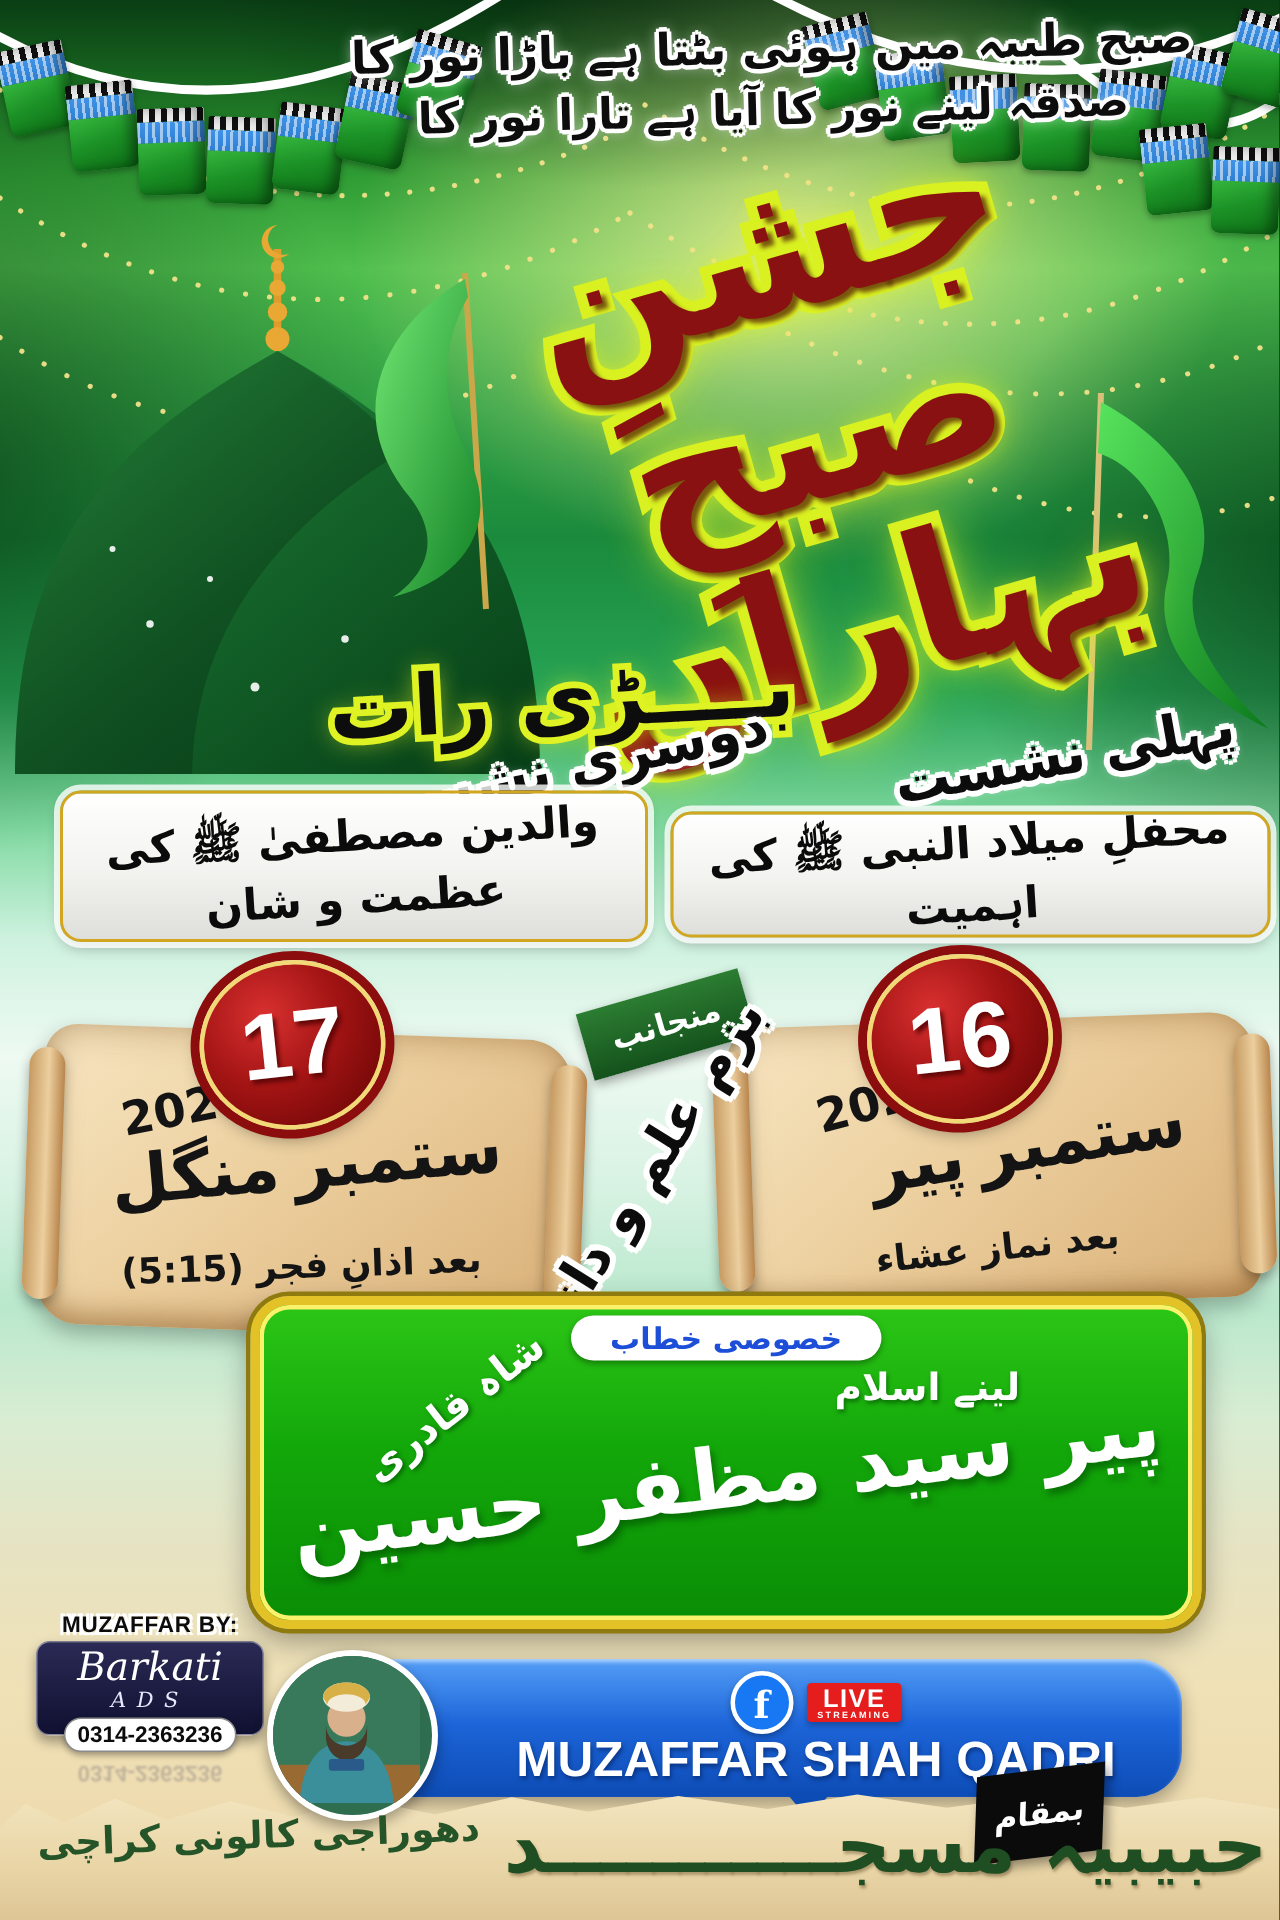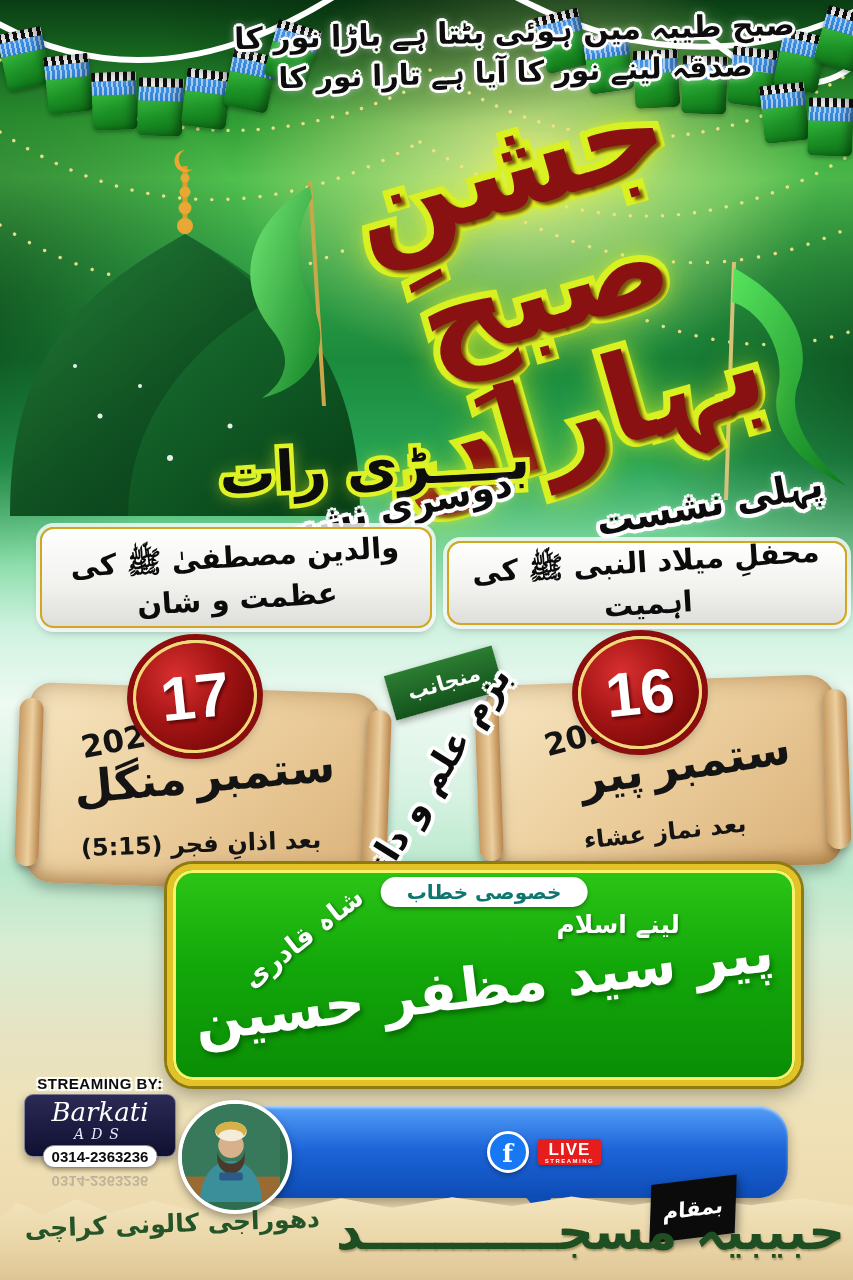--- a/index.html
+++ b/index.html
@@ -102,21 +102,21 @@
   .org-name{white-space:nowrap;transform:rotate(-58deg);font-size:36px;font-weight:bold;color:#0c0c0c;
     text-shadow:-3px -3px 0 #fff,3px -3px 0 #fff,-3px 3px 0 #fff,3px 3px 0 #fff,
     -4px 0 0 #fff,4px 0 0 #fff,0 -4px 0 #fff,0 4px 0 #fff;}
 
   
   .speaker{left:167px;top:864px;width:622px;height:210px;border-radius:26px;
     background:linear-gradient(180deg,#2cc616 0%,#13a80a 45%,#0a8d05 100%);
     border:6px solid #e2c227;
     box-shadow:inset 0 0 0 3px #f9f26a,0 0 0 3px #8f7a10,0 8px 20px rgba(0,0,0,.35);}
   .spk-pill{position:absolute;top:7px;left:50%;transform:translateX(-50%);
-    background:#fff;border-radius:16px;padding:3px 26px;font-size:20px;font-weight:bold;color:#0f766e;
+    background:#fff;border-radius:16px;padding:3px 26px;font-size:20px;font-weight:bold;color:#1d4ed8;
     box-shadow:0 2px 4px rgba(0,0,0,.35);white-space:nowrap;}
   .spk-honorific{position:absolute;top:40px;right:115px;color:#fff;font-size:25px;font-weight:bold;
     text-shadow:1px 2px 3px rgba(0,70,0,.6);}
   .spk-suffix{position:absolute;left:58px;top:52px;color:#fff;font-size:27px;font-weight:bold;
     transform:rotate(-38deg);text-shadow:1px 2px 3px rgba(0,70,0,.6);}
   .spk-name{position:absolute;left:0;right:0;top:84px;text-align:center;color:#fff;
     font-size:56px;font-weight:bold;transform:rotate(-7deg);white-space:nowrap;
     text-shadow:2px 4px 5px rgba(0,70,0,.55);}
 
   
@@ -316,21 +316,21 @@
   </div>
 
   <div class="abs speaker">
     <div class="spk-pill rtl">خصوصی خطاب</div>
     <div class="spk-honorific rtl">لینے اسلام</div>
     <div class="spk-suffix rtl">شاہ قادری</div>
     <div class="spk-name rtl">پیر سید مظفر حسین</div>
   </div>
 
   <div class="abs designed">
-    <div class="dz-label">STREAMING BY:</div>
+    <div class="dz-label">MUZAFFAR BY:</div>
     <div class="dz-box">
       <div class="dz-brand">Barkati</div>
       <div class="dz-sub">ADS</div>
       <div class="dz-phone">0314-2363236</div>
     </div>
     <div class="dz-reflect">0314-2363236</div>
   </div>
 
   <div class="abs photo">
     <svg width="98" height="98" viewBox="0 0 100 100">
@@ -348,20 +348,21 @@
   <div class="abs livebar">
     <div class="lb-row1">
       <span class="fb-icon">
         <span class="fb-f">f</span>
       </span>
       <span class="live-badge">
         <div class="live-word">LIVE</div>
         <div class="live-sub">STREAMING</div>
       </span>
     </div>
+    <div class="lb-line lb-line2">MUZAFFAR SHAH QADRI</div>
   </div>
 
   <div class="abs band"></div>
   <div class="abs venue-tag rtl">بمقام</div>
   <div class="abs venue-row rtl">
     <span class="venue-name">حبیبیہ مسجـــــــــــد</span>
     <span class="venue-addr">دھوراجی کالونی کراچی</span>
   </div>
 
 </div>

